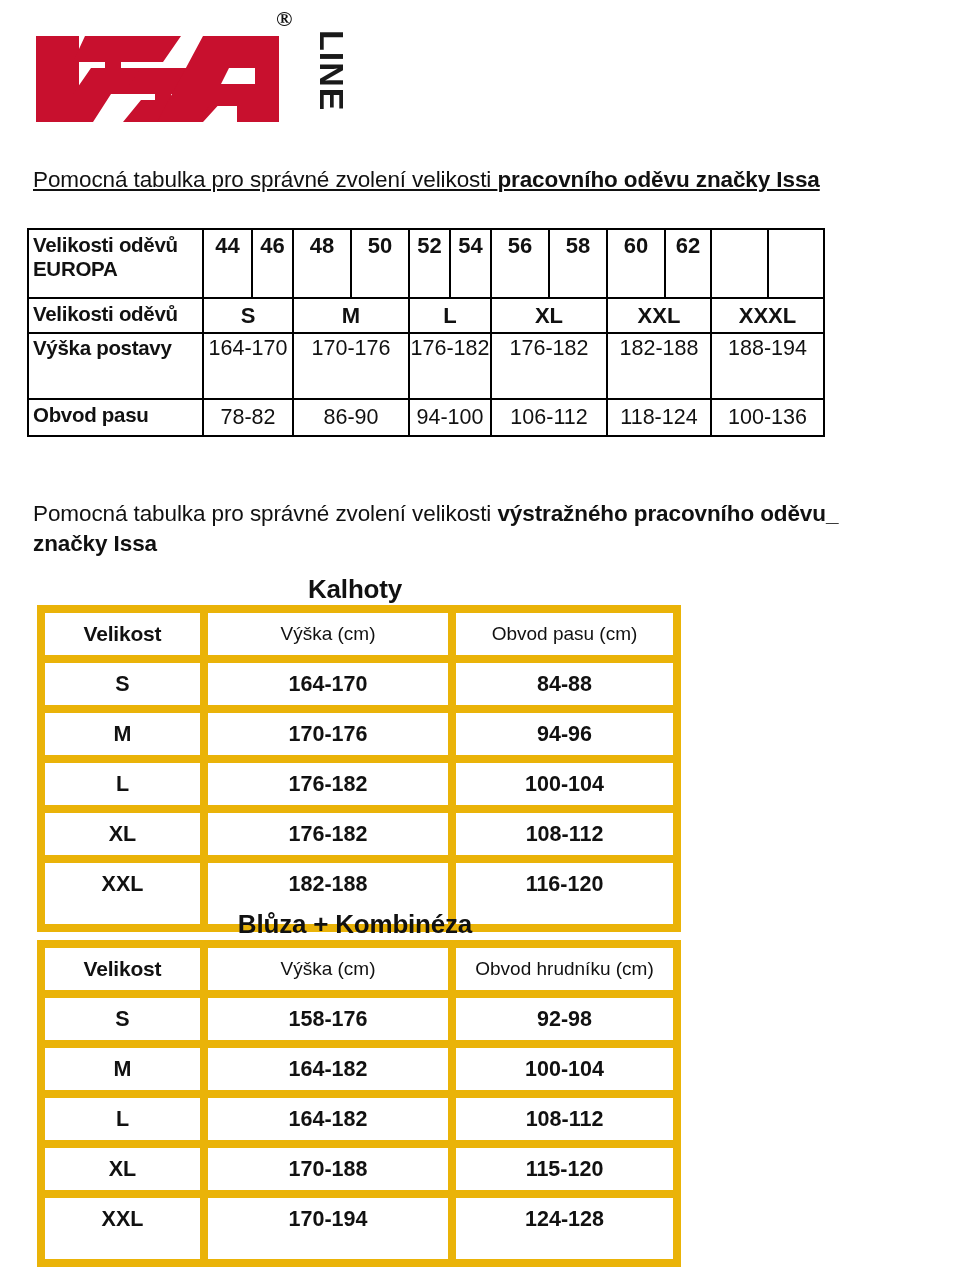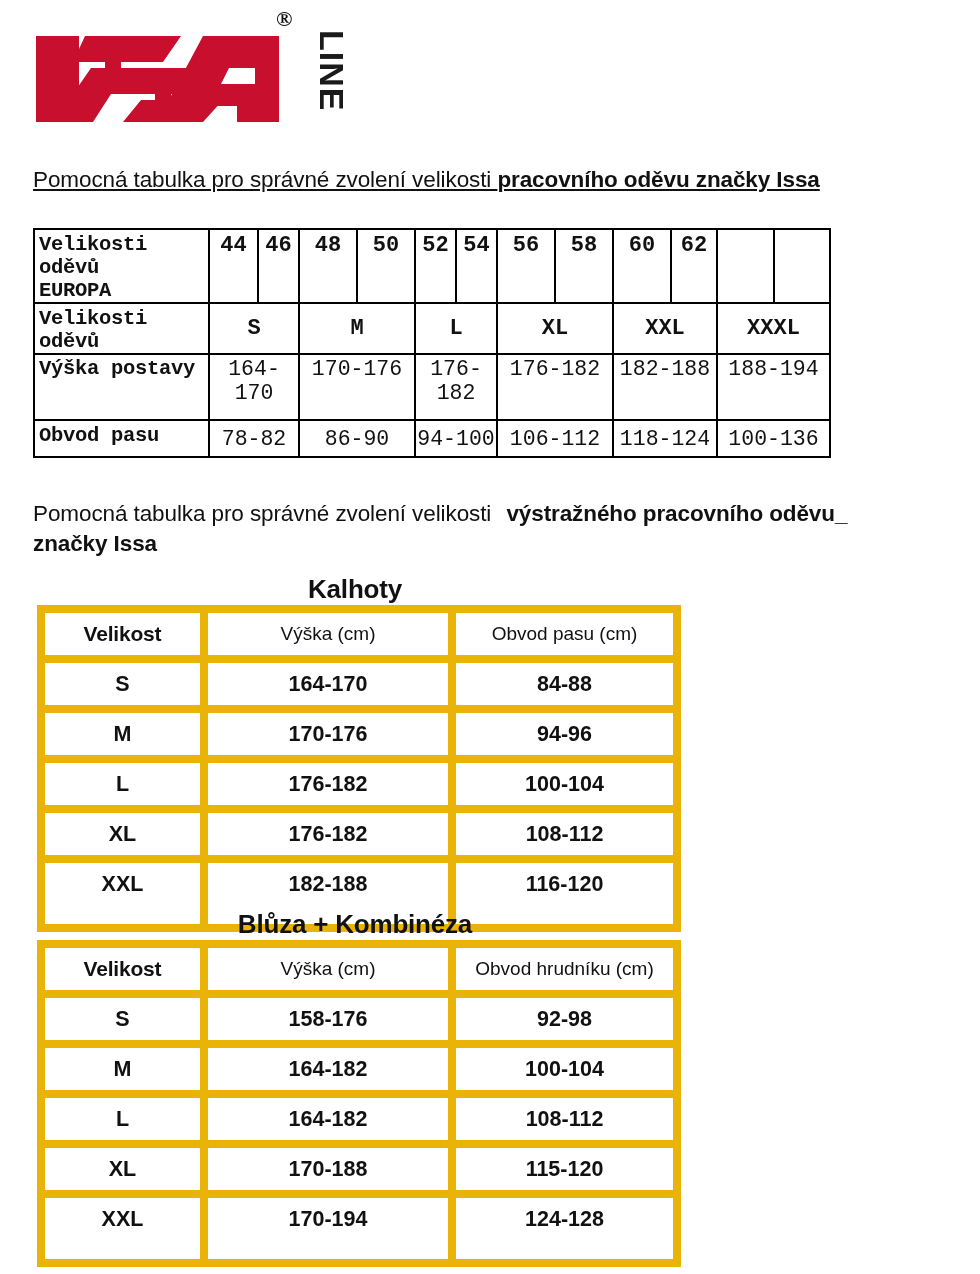--- a/index.html
+++ b/index.html
@@ -69,31 +69,30 @@
     left: 33px;
     top: 165px;
     width: 920px;
     text-decoration: underline;
   }
   #heading-2 {
     left: 33px;
     top: 499px;
     width: 912px;
   }
-  .uline { text-decoration: none; border-bottom: 0; margin-left: 9px; }
+  .uline { text-decoration: none; border-bottom: 0; }
 
   
   #table-europa {
     position: absolute;
-    left: 33px;
+    left: 27px;
     top: 228px;
     width: 712px;
     border-collapse: collapse;
     table-layout: fixed;
-    font-family: Liberation Mono, monospace;
   }
   #table-europa td {
     border: 2px solid #000000;
     padding: 0;
     text-align: center;
     font-size: 21px;
     color: #111111;
     height: 30px;
     vertical-align: middle;
   }

